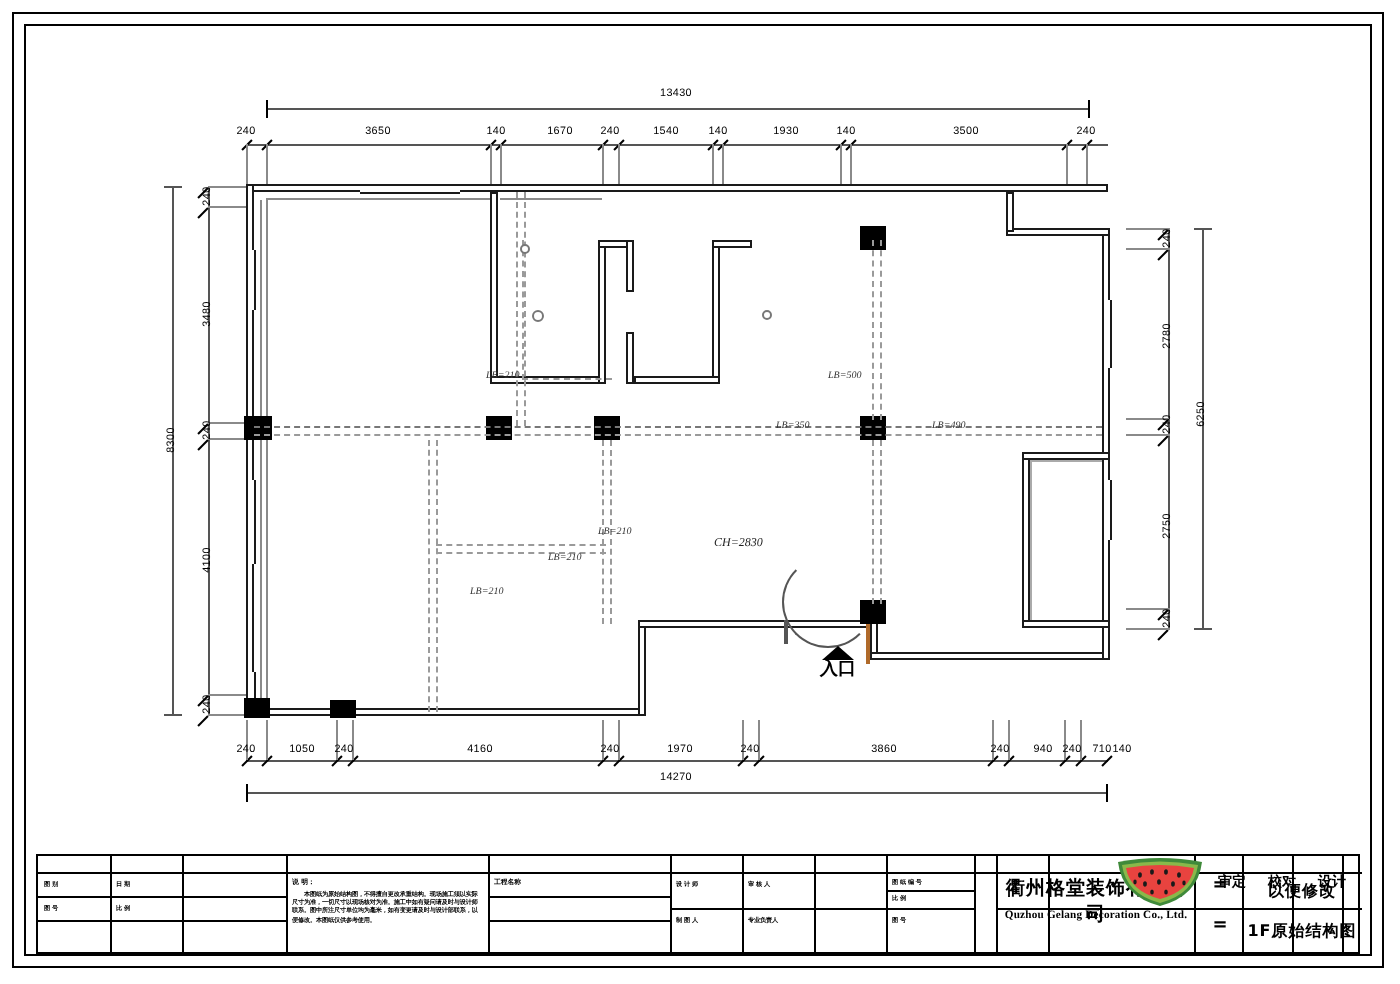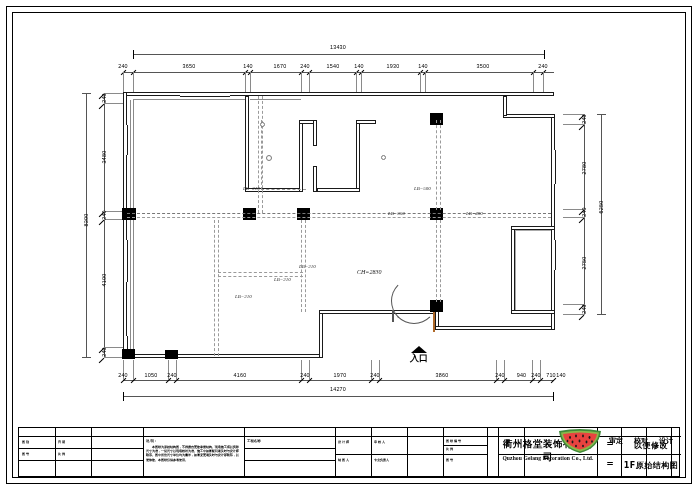--- a/index.html
+++ b/index.html
@@ -474,21 +474,21 @@
   </div>
 
   <div>
 
     <div class="abs arc" style="left:391px; top:278px; width:44px; height:44px; border-width:1px;"></div>
 
     <div class="abs" style="left:433px; top:312px; width:2px; height:20px; background:#b06a2a;"></div>
     <div class="abs" style="left:392px; top:310px; width:2px; height:12px; background:#555;"></div>
   </div>
 
-  <div class="abs entrance" style="left:396px; top:346px; width:46px;">
+  <div class="abs entrance" style="left:396px; top:323px; width:46px;">
     <div class="entrance-ico"></div>
     <div class="entrance-txt">入口</div>
   </div>
 
   <div class="abs tb">
 
     <div class="tb-v" style="left:36px; top:0; height:50px;"></div>
     <div class="tb-v" style="left:72px; top:0; height:50px;"></div>
     <div class="tb-v" style="left:124px; top:0; height:50px;"></div>
     <div class="tb-v" style="left:225px; top:0; height:50px;"></div>

